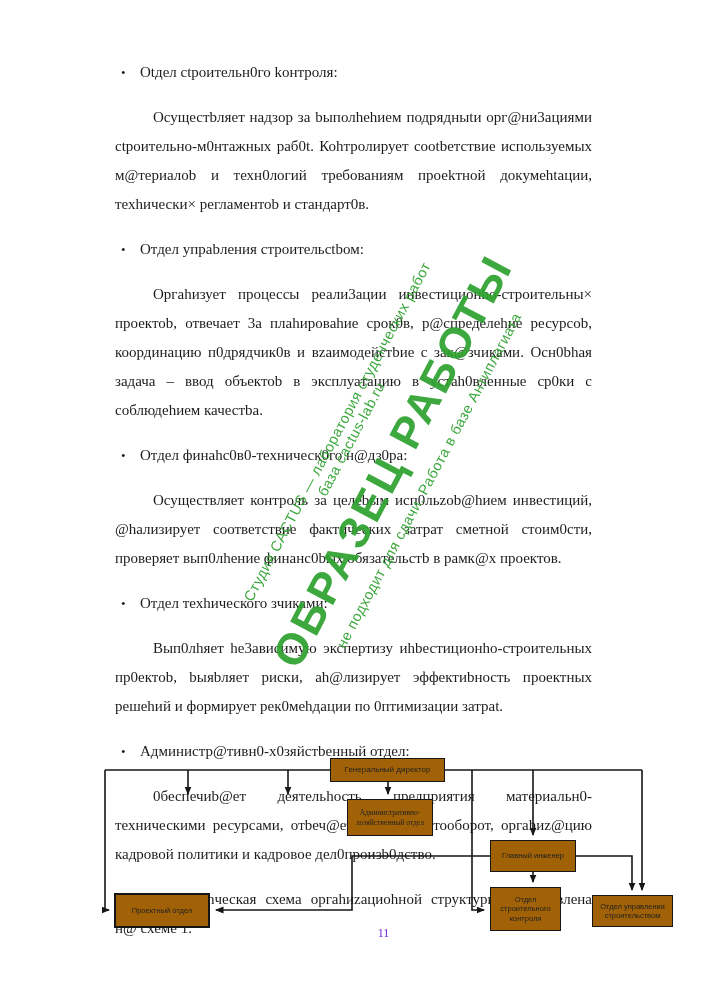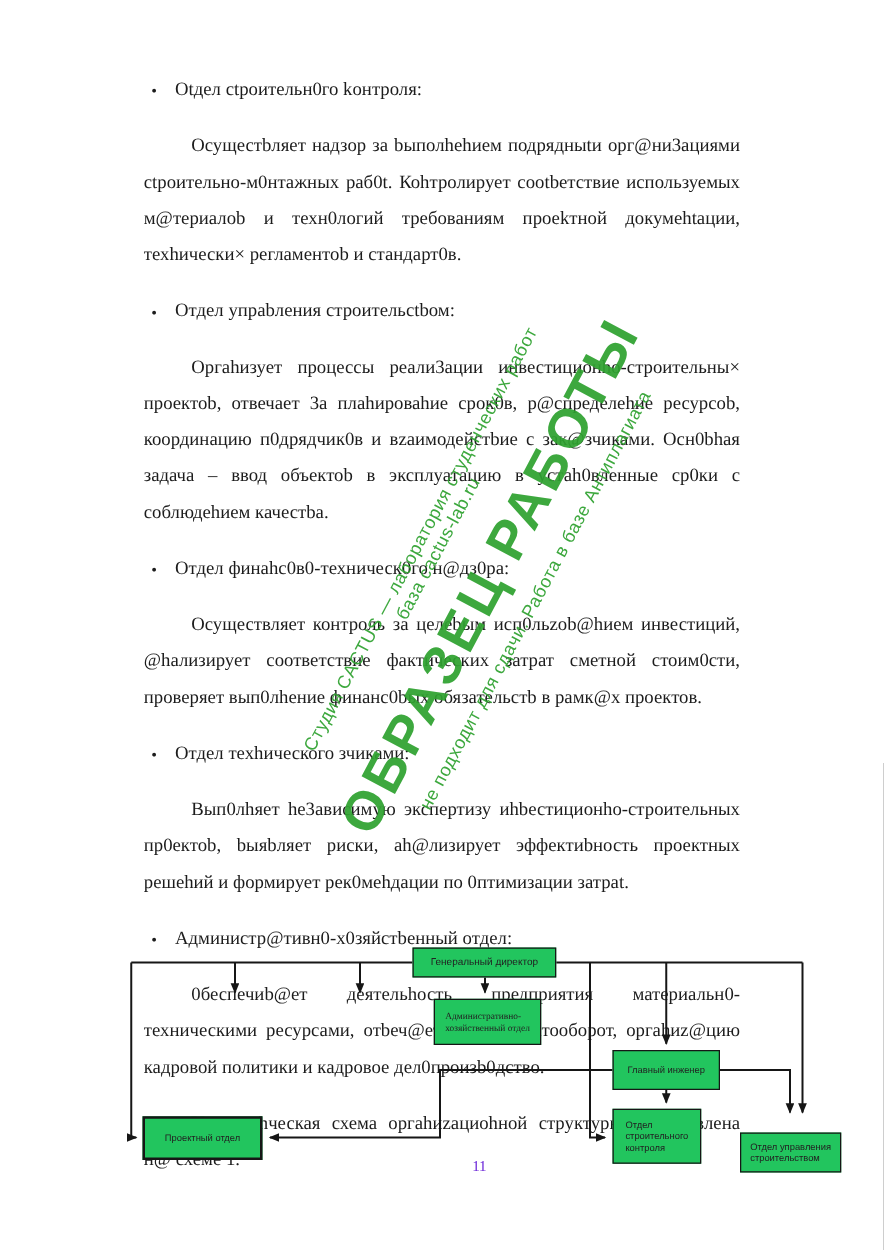--- a/index.html
+++ b/index.html
@@ -28,35 +28,35 @@
   .wm-small { font-size:14.5px; letter-spacing:0.5px; white-space:nowrap; }
   .wm-big {
     font-size:44px; font-weight:bold; letter-spacing:3px; white-space:nowrap;
     margin-top:14px; margin-bottom:8px;
   }
 
   
   .diagram { position:absolute; left:0; top:753px; width:707px; height:195px; }
   .diagram svg { position:absolute; left:0; top:0; }
   .box {
-    position:absolute; box-sizing:border-box; background:#22c55e;
+    position:absolute; box-sizing:border-box; background:#a16207;
     border:1.5px solid #161616;
     display:flex; align-items:center; justify-content:center;
-    white-space:pre-line;
+    text-align:center; white-space:pre-line;
     font-family:"Liberation Sans",sans-serif;
     font-size:7.5px; line-height:9.5px; color:#222;
   }
   .b-director { left:330px; top:5px;  width:115px; height:24px; font-size:8px; }
   .b-finance  { left:145px; top:46px; width:91px;  height:37px; }
   .b-audit    { left:245px; top:46px; width:88px;  height:37px; }
   .b-admin    { left:347px; top:46px; width:86px;  height:37px;font-family:Liberation Serif, serif; }
   .b-chief    { left:490px; top:87px; width:86px;  height:32px; }
   .b-project  { left:114px; top:140px; width:96px; height:35px; border-width:2px; }
   .b-control  { left:490px; top:134px; width:71px; height:44px; }
-  .b-manage   { left:592px; top:142px; width:81px; height:32px;margin-top:11px; }
+  .b-manage   { left:592px; top:142px; width:81px; height:32px; }
 
   .page-number {
     position:absolute; left:60px; right:0; top:926px; text-align:center;
     font-size:12px; color:#6d28d9;
   }
 </style>
 </head>
 <body>
 
 <div class="page">

